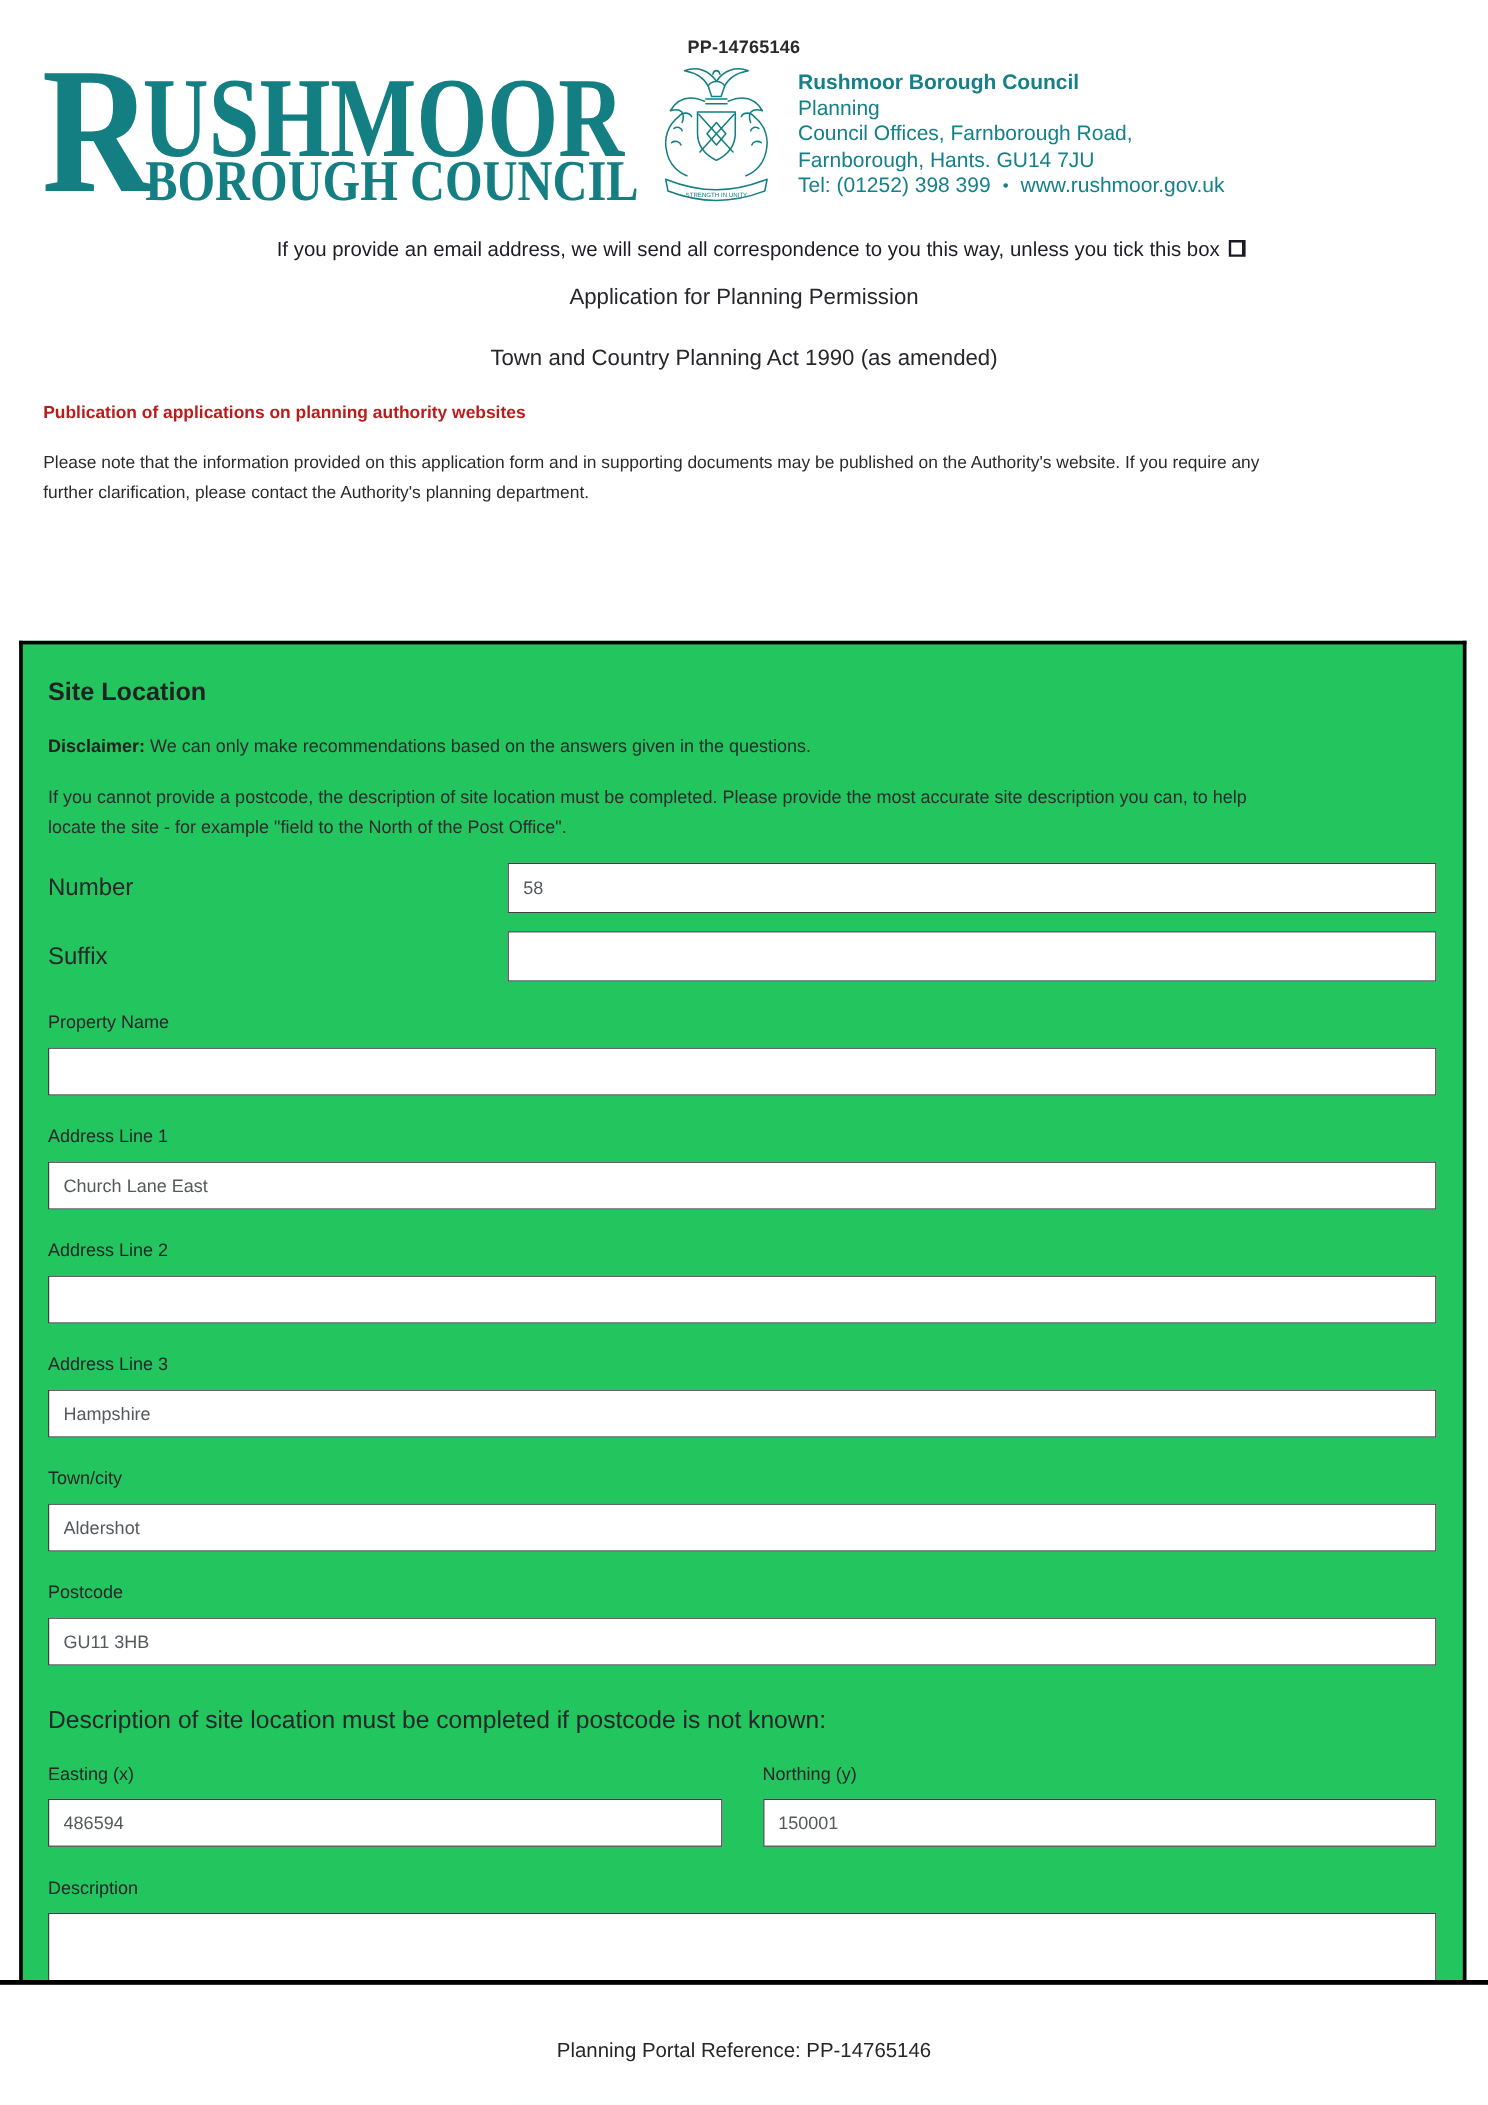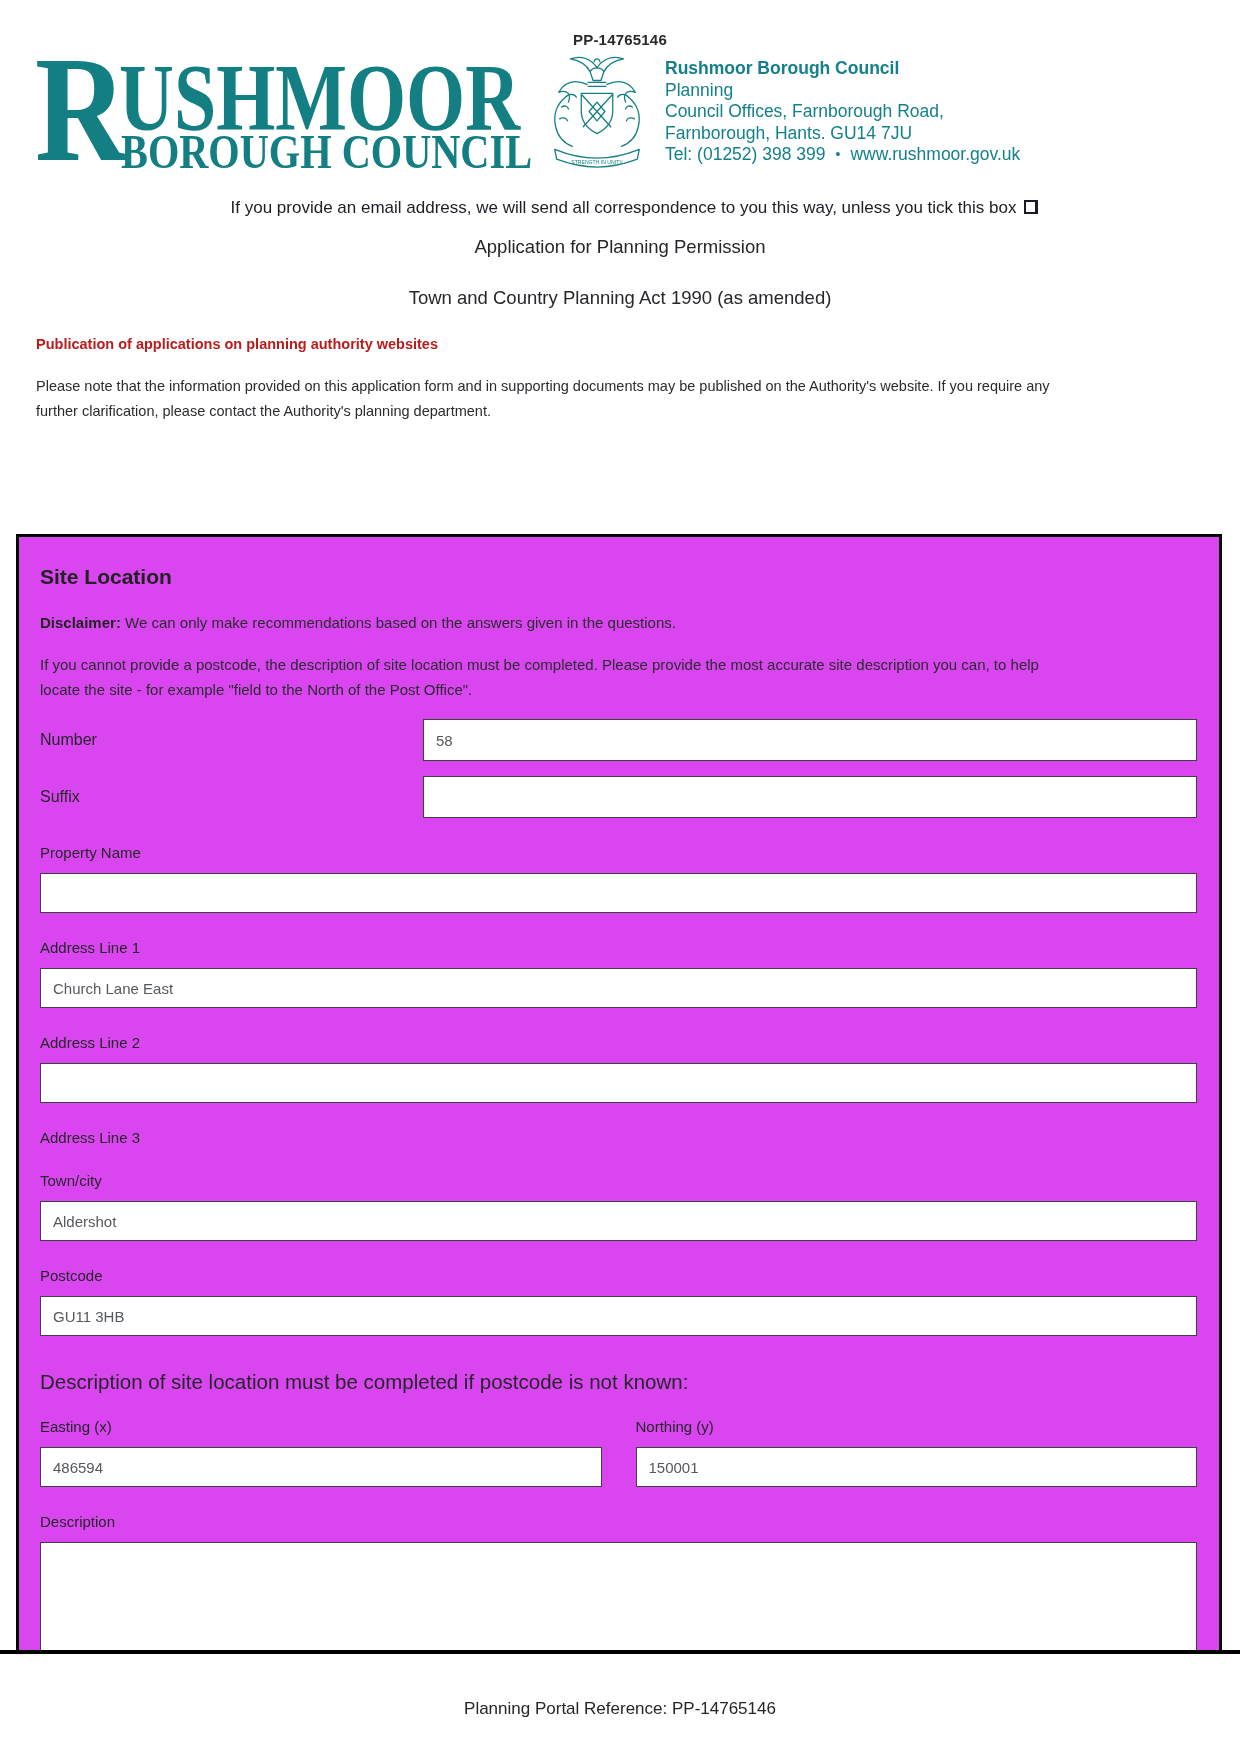--- a/index.html
+++ b/index.html
@@ -31,28 +31,28 @@
   .title-app { position:absolute; top:236px; left:0; width:100%; text-align:center;
                font-size:18.5px; color:#26262b; }
   .title-act { position:absolute; top:287px; left:0; width:100%; text-align:center;
                font-size:18.5px; color:#26262b; }
   .pub-head { position:absolute; top:336px; left:36px; font-size:14.5px; font-weight:bold; color:#b91c1c; }
   .pub-text { position:absolute; top:374px; left:36px; width:1032px;
               font-size:14.5px; line-height:24.5px; color:#2b2b2f; }
   
   .section-box { position:absolute; left:16px; top:534px; width:1206px; height:1116px;
                  border:3px solid #000; border-bottom:none; overflow:hidden;
-                 padding:0 22px 0 21px; background:#d946ef; }
+                 padding:0 22px 0 21px; background:#22c55e; }
   .section-title { margin-top:28px; font-size:21px; font-weight:bold; color:#222; }
   .disclaimer { margin-top:25px; font-size:15px; color:#2b2b2f; }
   .disclaimer b { color:#222; }
   .note { margin-top:21px; font-size:15px; line-height:25px; max-width:1030px; color:#2b2b2f; }
   .inline-row { margin-top:17px; display:flex; align-items:center; }
   .inline-row + .inline-row { margin-top:15px; }
-  .inline-label { width:383px; font-size:16px; color:#26262a; }
+  .inline-label { width:383px; font-size:20px; color:#26262a; }
   .field-label { display:block; margin:26px 0 12px; font-size:15px; color:#26262a; }
   .txt-input { border:1px solid #3f3f44; background:#fff; font-family:"Liberation Sans",sans-serif;
                font-size:15px; color:#55585c; padding:0 12px; outline:none; border-radius:0; }
   .inline-input { flex:1; height:42px; }
   .full-input { width:100%; height:40px; }
   .desc-heading { margin-top:34px; font-size:20.5px; font-weight:normal; color:#26262a; }
   .coord-row { display:flex; gap:34px; margin-top:24px; }
   .coord-col { flex:1; }
   .coord-col .coord-label { display:block; font-size:15px; color:#26262a; }
   .coord-col .txt-input { width:100%; height:40px; margin-top:12px; }
@@ -147,20 +147,21 @@
     <label class="field-label">Property Name</label>
     <input class="txt-input full-input" type="text" value="" style="">
 
     <label class="field-label">Address Line 1</label>
     <input class="txt-input full-input" type="text" value="Church Lane East" style="">
 
     <label class="field-label">Address Line 2</label>
     <input class="txt-input full-input" type="text" value="" style="">
 
     <label class="field-label">Address Line 3</label>
+    <input class="txt-input full-input" type="text" value="Hampshire" style="">
 
     <label class="field-label">Town/city</label>
     <input class="txt-input full-input" type="text" value="Aldershot" style="">
 
     <label class="field-label">Postcode</label>
     <input class="txt-input full-input" type="text" value="GU11 3HB" style="">
 
     <div class="desc-heading">Description of site location must be completed if postcode is not known:</div>
 
     <div class="coord-row">

